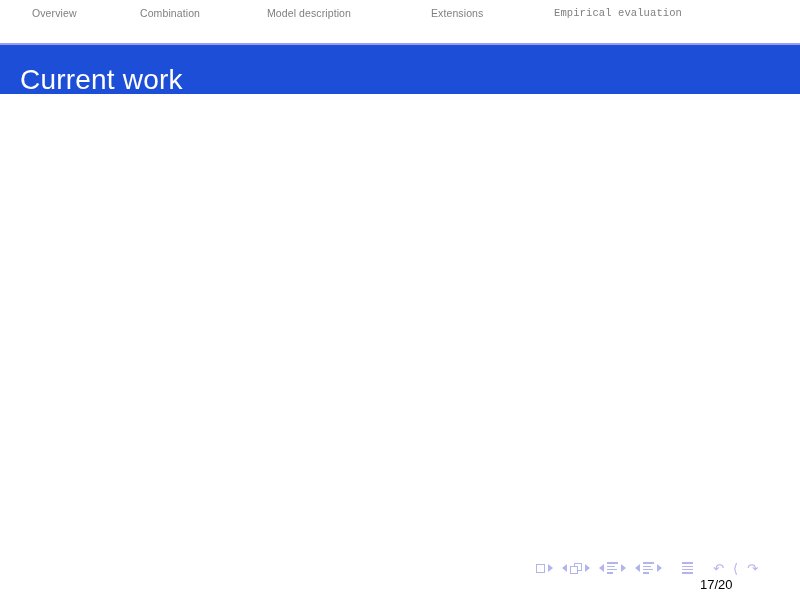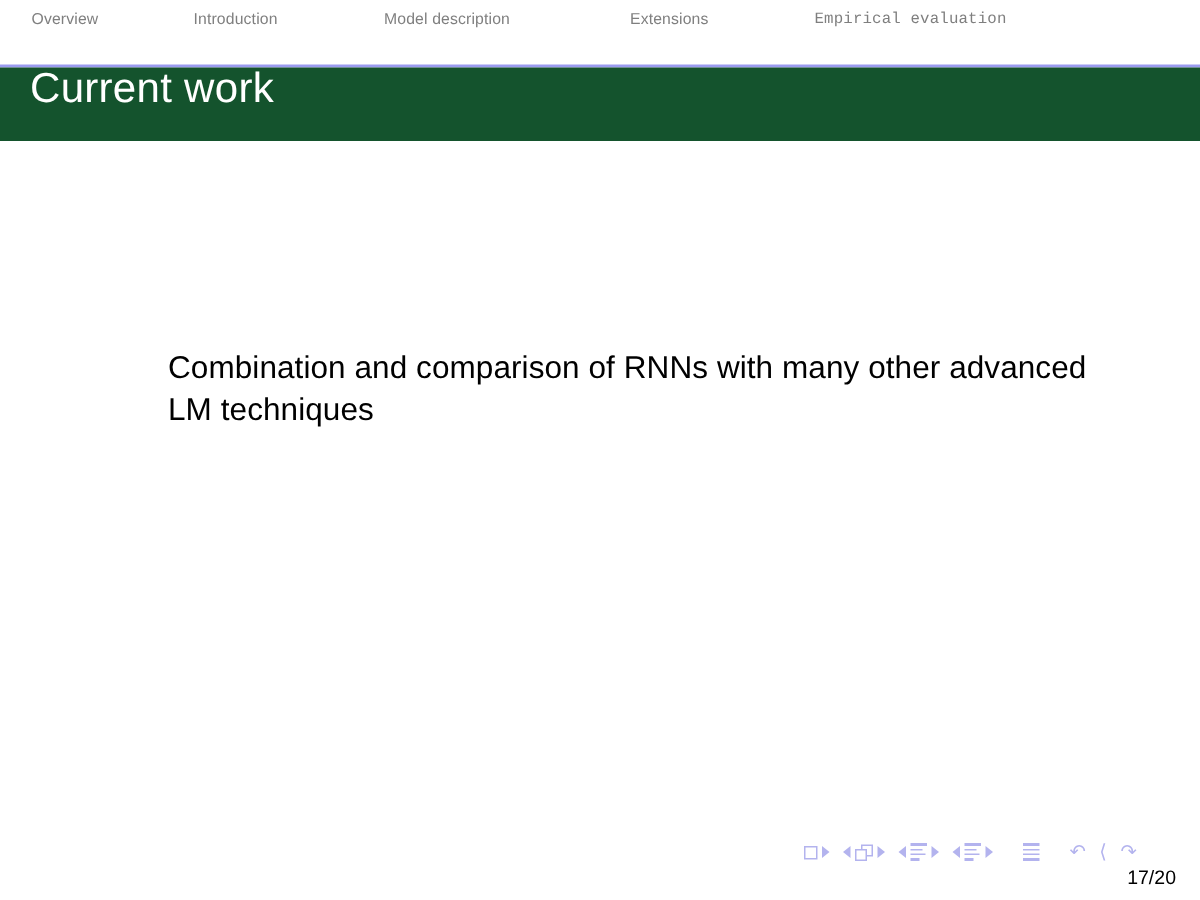--- a/index.html
+++ b/index.html
@@ -26,21 +26,21 @@
   }
 
   
   .navbar {
     position: absolute;
     left: 0;
     top: 0;
     width: 800px;
     height: 44px;
     box-sizing: border-box;
-    padding-left: 21px;
+    padding-left: 32px;
     display: flex;
     align-items: flex-start;
   }
   .nav-item {
     font-size: 10.5px;
     line-height: 10.5px;
     color: #7f7f7f;
     margin-top: 8px;
     white-space: nowrap;
     letter-spacing: 0.1px;
@@ -60,23 +60,23 @@
     background: #9b9bf0;
   }
 
   
   .titlebar {
     position: absolute;
     left: 0;
     top: 45px;
     width: 800px;
     height: 49px;
-    background: #14532d;
-    display: flex;
-    align-items: flex-start;
+    background: #1d4ed8;
+    display: flex;
+    align-items: flex-end;
   }
   .titlebar-text {
     color: #ffffff;
     font-size: 28px;
     line-height: 28px;
     padding-left: 20px;
     letter-spacing: 0.2px;
     white-space: nowrap;
   }
 
@@ -175,46 +175,45 @@
     color: #b3b3ee;
     display: inline-block;
     font-family: "DejaVu Sans", sans-serif;
   }
 
   .pagenum {
     position: absolute;
     left: 700px;
     top: 578px;
     width: 84px;
-    text-align: right;
+    text-align: left;
     font-size: 13px;
     line-height: 13px;
     color: #000000;
   }
 </style>
 </head>
 <body>
 
 <div class="slide">
 
   <div class="navbar">
     <span class="nav-item n0">Overview</span>
-    <span class="nav-item n1">Introduction</span>
+    <span class="nav-item n1">Combination</span>
     <span class="nav-item n2">Model description</span>
     <span class="nav-item n3">Extensions</span>
     <span class="nav-item n4">Empirical evaluation</span>
   </div>
   <div class="nav-rule"></div>
 
   <div class="titlebar">
     <span class="titlebar-text">Current work</span>
   </div>
 
   <div class="content">
-    <p class="bullet">Combination and comparison of RNNs with many other advanced LM techniques</p>
   </div>
 
   <div class="navsymbols">
 
     <span class="ns-group">
       <span class="ns-icon"><span class="ns-square"></span></span>
       <span class="ns-arrow right"></span>
     </span>
     <span class="ns-gap"></span>
 

